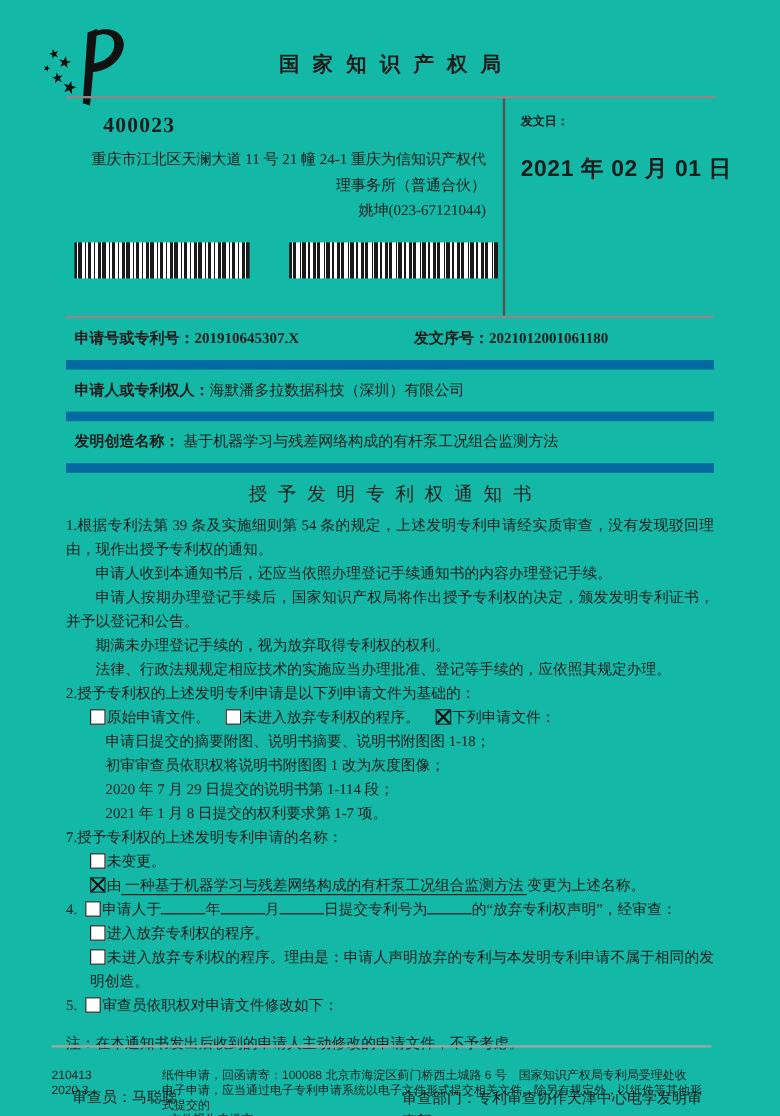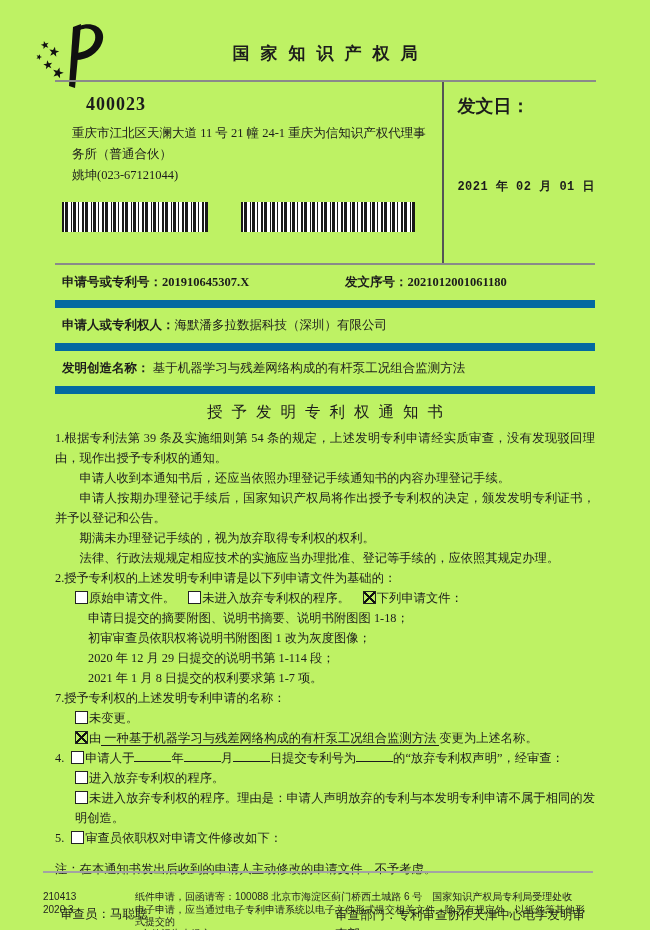--- a/index.html
+++ b/index.html
@@ -1,50 +1,50 @@
 <!DOCTYPE html>
 <html><head>
 <meta charset="utf-8">
 <style>
   * { margin:0; padding:0; box-sizing:border-box; }
   html,body { background:#e8e8e8; }
   .page {
     position:relative; width:650px; height:930px; margin:0 auto;
-    background:#bef264; overflow:hidden;
+    background:#14b8a6; overflow:hidden;
     font-family:"Liberation Serif","DejaVu Serif",serif;
     color:#1c1c1c;
   }
   
   .header { position:relative; height:82px; }
   .logo { position:absolute; left:28px; top:20px; }
   .agency-title {
     position:absolute; left:0; right:0; top:42px; text-align:center;
     font-size:17px; font-weight:bold; letter-spacing:11px; text-indent:11px;
   }
   .header-rule { position:absolute; bottom:0; left:55px; right:54px; border-bottom:2px solid #8a8a8a; }
   
   .addr-section { display:flex; margin:0 55px 0 55px; border-bottom:2px solid #8a8a8a; height:183px; }
   .addr-left { width:394px; border-right:2px solid #555; padding:12px 4px 0 7px; }
   .postal-code { font-size:18px; font-weight:bold; margin-left:24px; letter-spacing:1px; }
-  .addr-lines { text-align:left; font-size:12.5px; line-height:21px; margin-top:8px; padding:0 10px; }
+  .addr-lines { text-align:right; font-size:12.5px; line-height:21px; margin-top:8px; padding:0 10px; }
   .barcodes { display:flex; gap:33px; margin:16px 0 0 0; }
   .bc {
     height:30px;
     background:repeating-linear-gradient(90deg,
       #191919 0 2px, #fff 2px 3px, #191919 3px 6px, #fff 6px 9px,
       #191919 9px 10px, #fff 10px 11px, #191919 11px 14px, #fff 14px 16px,
       #191919 16px 17px, #fff 17px 20px);
   }
   .bc1 { width:146px; }
   .bc2 { width:174px; }
   .addr-right { flex:1; padding:12px 0 0 13px; }
-  .dispatch-label { font-size:18px; font-weight:bold; }
+  .dispatch-label { font-size:10px; font-weight:bold; }
   .dispatch-date {
-    margin-top:60px; font-family:Liberation Mono, monospace;
-    font-weight:bold; font-size:12px; letter-spacing:0.5px; white-space:nowrap;
+    margin-top:20px; font-family:Liberation Sans, sans-serif;
+    font-weight:bold; font-size:19px; letter-spacing:0.5px; white-space:nowrap;
   }
   
   .meta-table { margin:0 55px; font-size:12.5px; }
   .meta-row { display:flex; border-bottom:8px solid #0369a1; padding:9px 0 9px 7px; }
   .meta-cell-left { width:283px; }
   .m-label { font-weight:bold; }
   .m-val-bold { font-weight:bold; }
   
   .doc-title {
     text-align:center; font-size:15.5px; font-weight:normal;
@@ -153,21 +153,21 @@
     <p class="ind">期满未办理登记手续的，视为放弃取得专利权的权利。</p>
     <p class="ind">法律、行政法规规定相应技术的实施应当办理批准、登记等手续的，应依照其规定办理。</p>
     <p>2.授予专利权的上述发明专利申请是以下列申请文件为基础的：</p>
     <p class="cb-line">
       <span class="cb"></span><span>原始申请文件。</span><span class="cb-gap"></span>
       <span class="cb"></span><span>未进入放弃专利权的程序。</span><span class="cb-gap"></span>
       <span class="cb checked"></span><span>下列申请文件：</span>
     </p>
     <p class="doc-item">申请日提交的摘要附图、说明书摘要、说明书附图图 1-18；</p>
     <p class="doc-item">初审审查员依职权将说明书附图图 1 改为灰度图像；</p>
-    <p class="doc-item">2020 年 12 月 29 日提交的说明书第 1-114 段；</p>
+    <p class="doc-item">2020 年 7 月 29 日提交的说明书第 1-114 段；</p>
     <p class="doc-item">2021 年 1 月 8 日提交的权利要求第 1-7 项。</p>
     <p>7.授予专利权的上述发明专利申请的名称：</p>
     <p class="cb-line">
       <span class="cb"></span><span>未变更。</span>
     </p>
     <p class="cb-line">
       <span class="cb checked"></span><span>由</span><span class="ul-name">一种基于机器学习与残差网络构成的有杆泵工况组合监测方法</span><span>变更为上述名称。</span>
     </p>
     <p>
       <span class="num">4.</span><span class="cb"></span><span>申请人于</span><span class="blank"></span><span>年</span><span class="blank"></span><span>月</span><span class="blank"></span><span>日提交专利号为</span><span class="blank"></span><span>的“放弃专利权声明”，经审查：</span>

